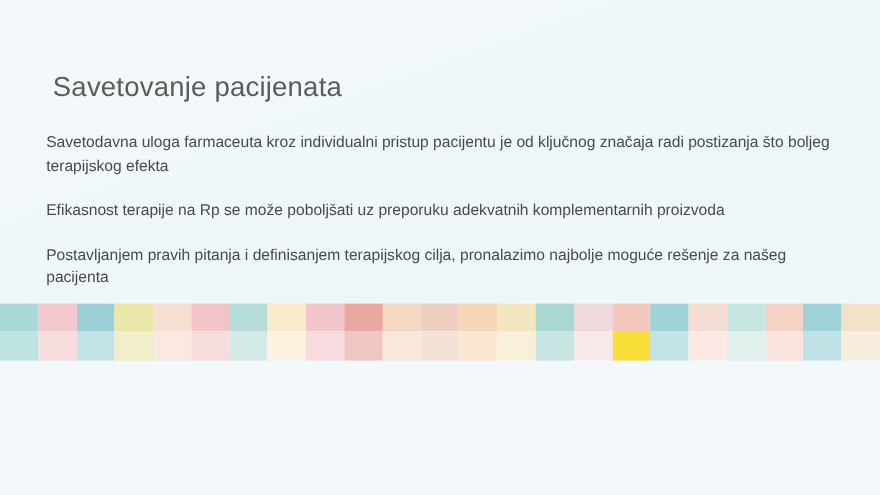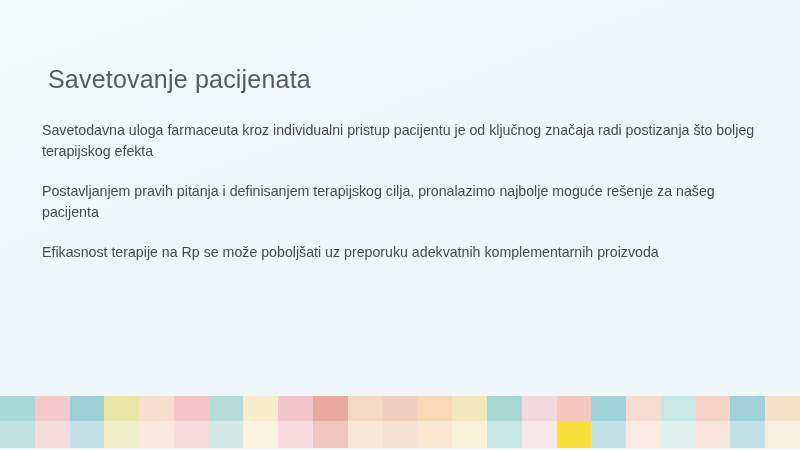--- a/index.html
+++ b/index.html
@@ -9,21 +9,21 @@
   body {
     width: 800px;
     height: 450px;
     background: #f2f8fb;
     font-family: "Liberation Sans", sans-serif;
     overflow: hidden;
   }
   .slide {
     position: relative;
     width: 800px;
-    height: 448px;
+    height: 328px;
     background: linear-gradient(160deg, #f4f9fb 0%, #eef6fa 60%, #f0f7fa 100%);
     box-sizing: border-box;
     overflow: hidden;
   }
   .slide-title {
     position: absolute;
     left: 48px;
     top: 48px;
     font-size: 25px;
     color: #5b5b5b;
@@ -69,22 +69,22 @@
 </style>
 </head>
 <body>
 
 <div class="slide">
 
   <h1 class="slide-title">Savetovanje pacijenata</h1>
 
   <div class="body-block">
     <p class="para">Savetodavna uloga farmaceuta kroz individualni pristup pacijentu je od ključnog značaja radi postizanja što boljeg terapijskog efekta</p>
+    <p class="para">Efikasnost terapije na Rp se može poboljšati uz preporuku adekvatnih komplementarnih proizvoda</p>
     <p class="para">Postavljanjem pravih pitanja i definisanjem terapijskog cilja, pronalazimo najbolje moguće rešenje za našeg pacijenta</p>
-    <p class="para">Efikasnost terapije na Rp se može poboljšati uz preporuku adekvatnih komplementarnih proizvoda</p>
   </div>
 
   <div class="stripe-band">
       <div class="stripe-col">
         <div class="stripe-cell top" style="background: rgb(168, 216, 216);"></div>
         <div class="stripe-cell bottom" style="background: rgb(191, 227, 224);"></div>
       </div>
       <div class="stripe-col">
         <div class="stripe-cell top" style="background: rgb(242, 201, 205);"></div>
         <div class="stripe-cell bottom" style="background: rgb(247, 220, 221);"></div>

